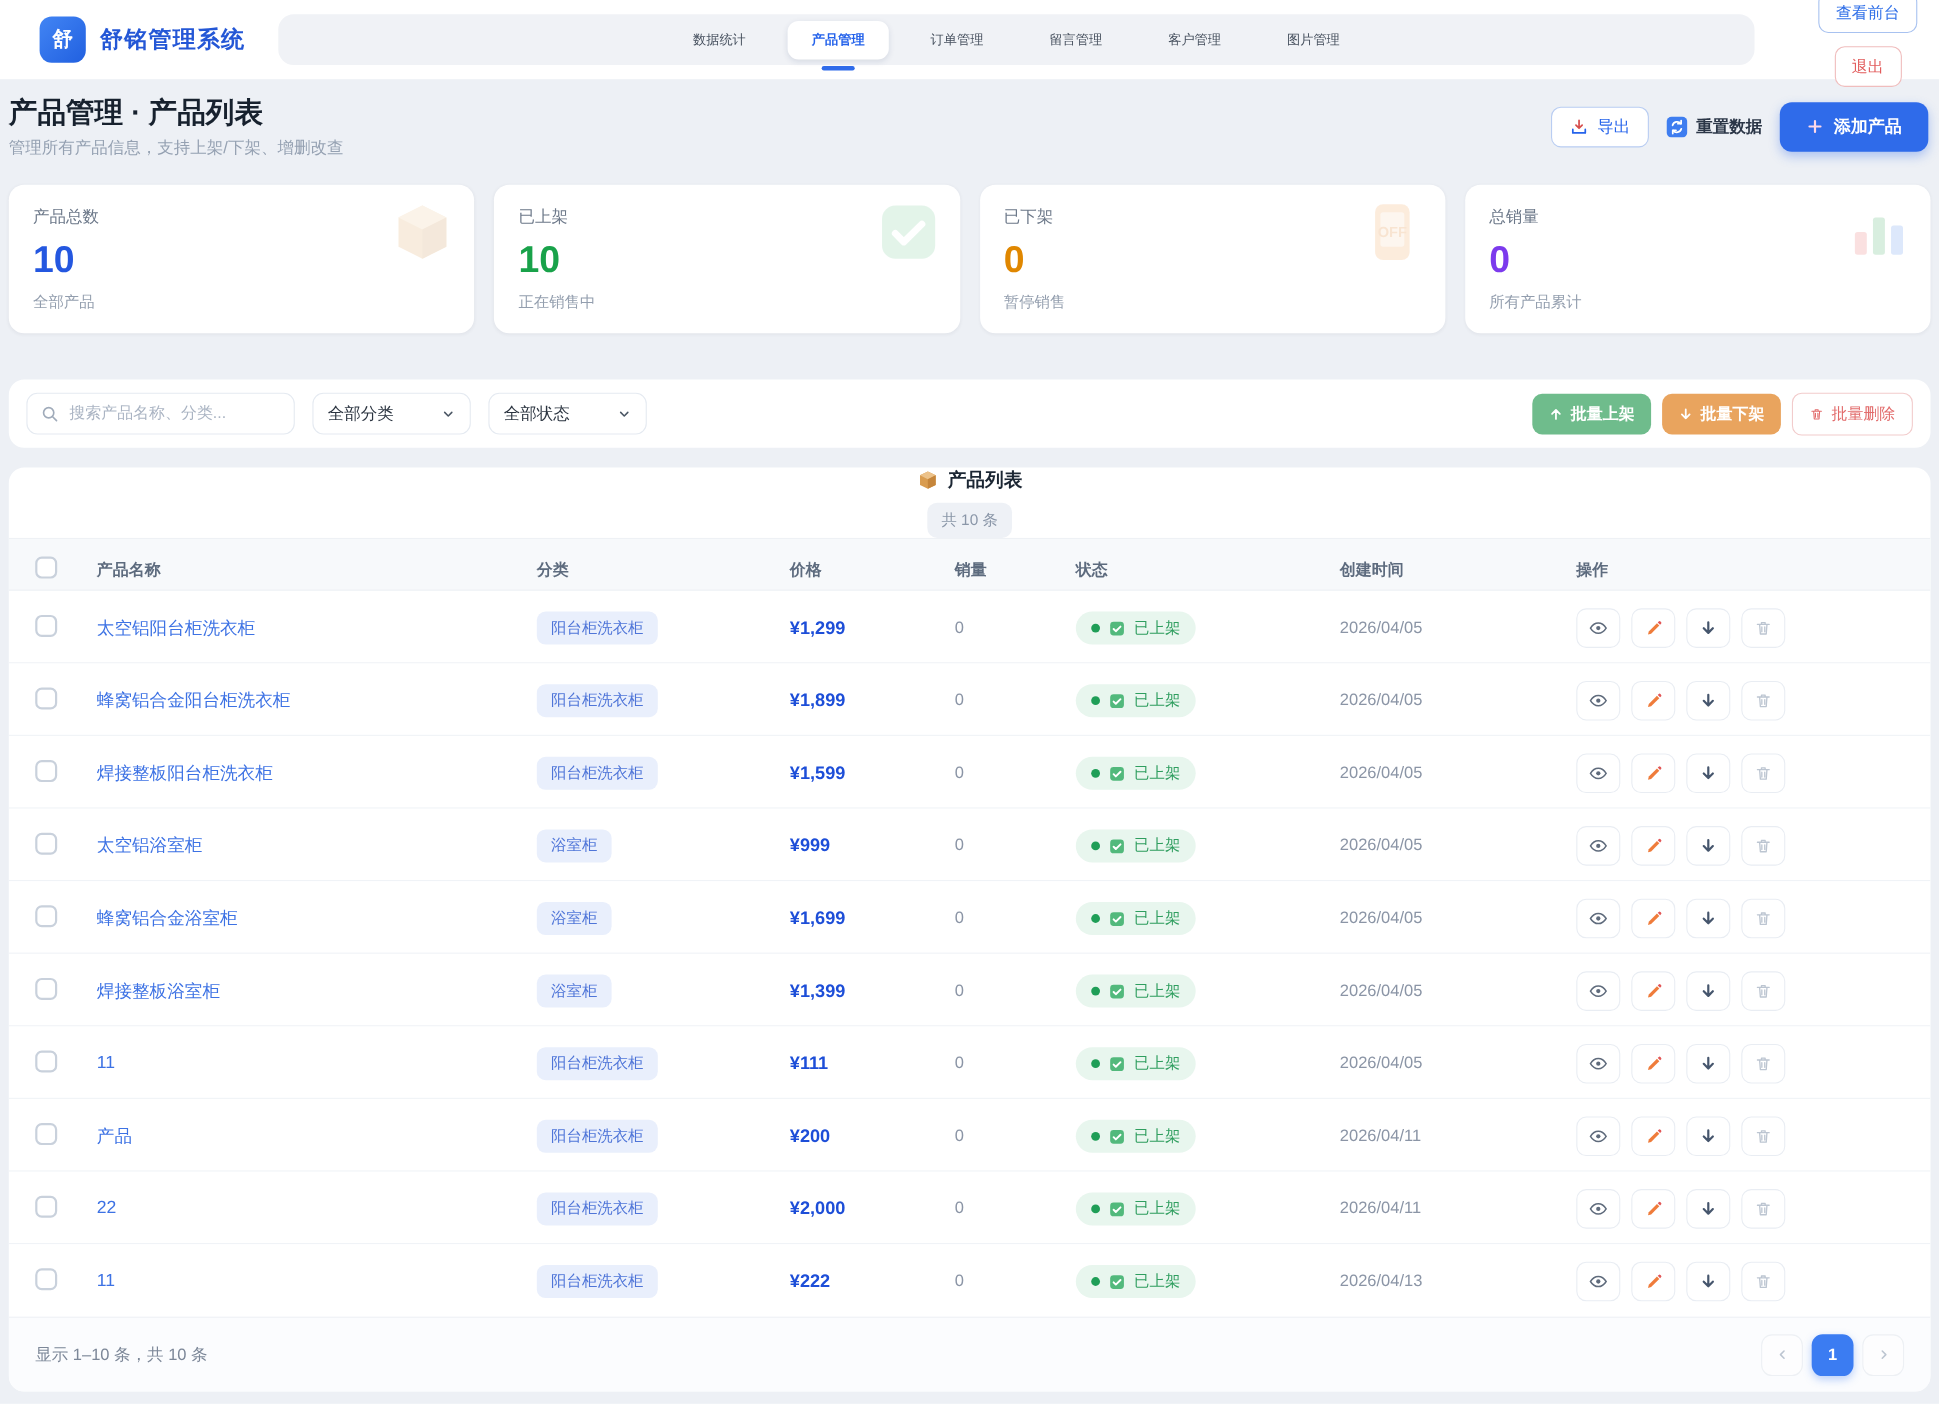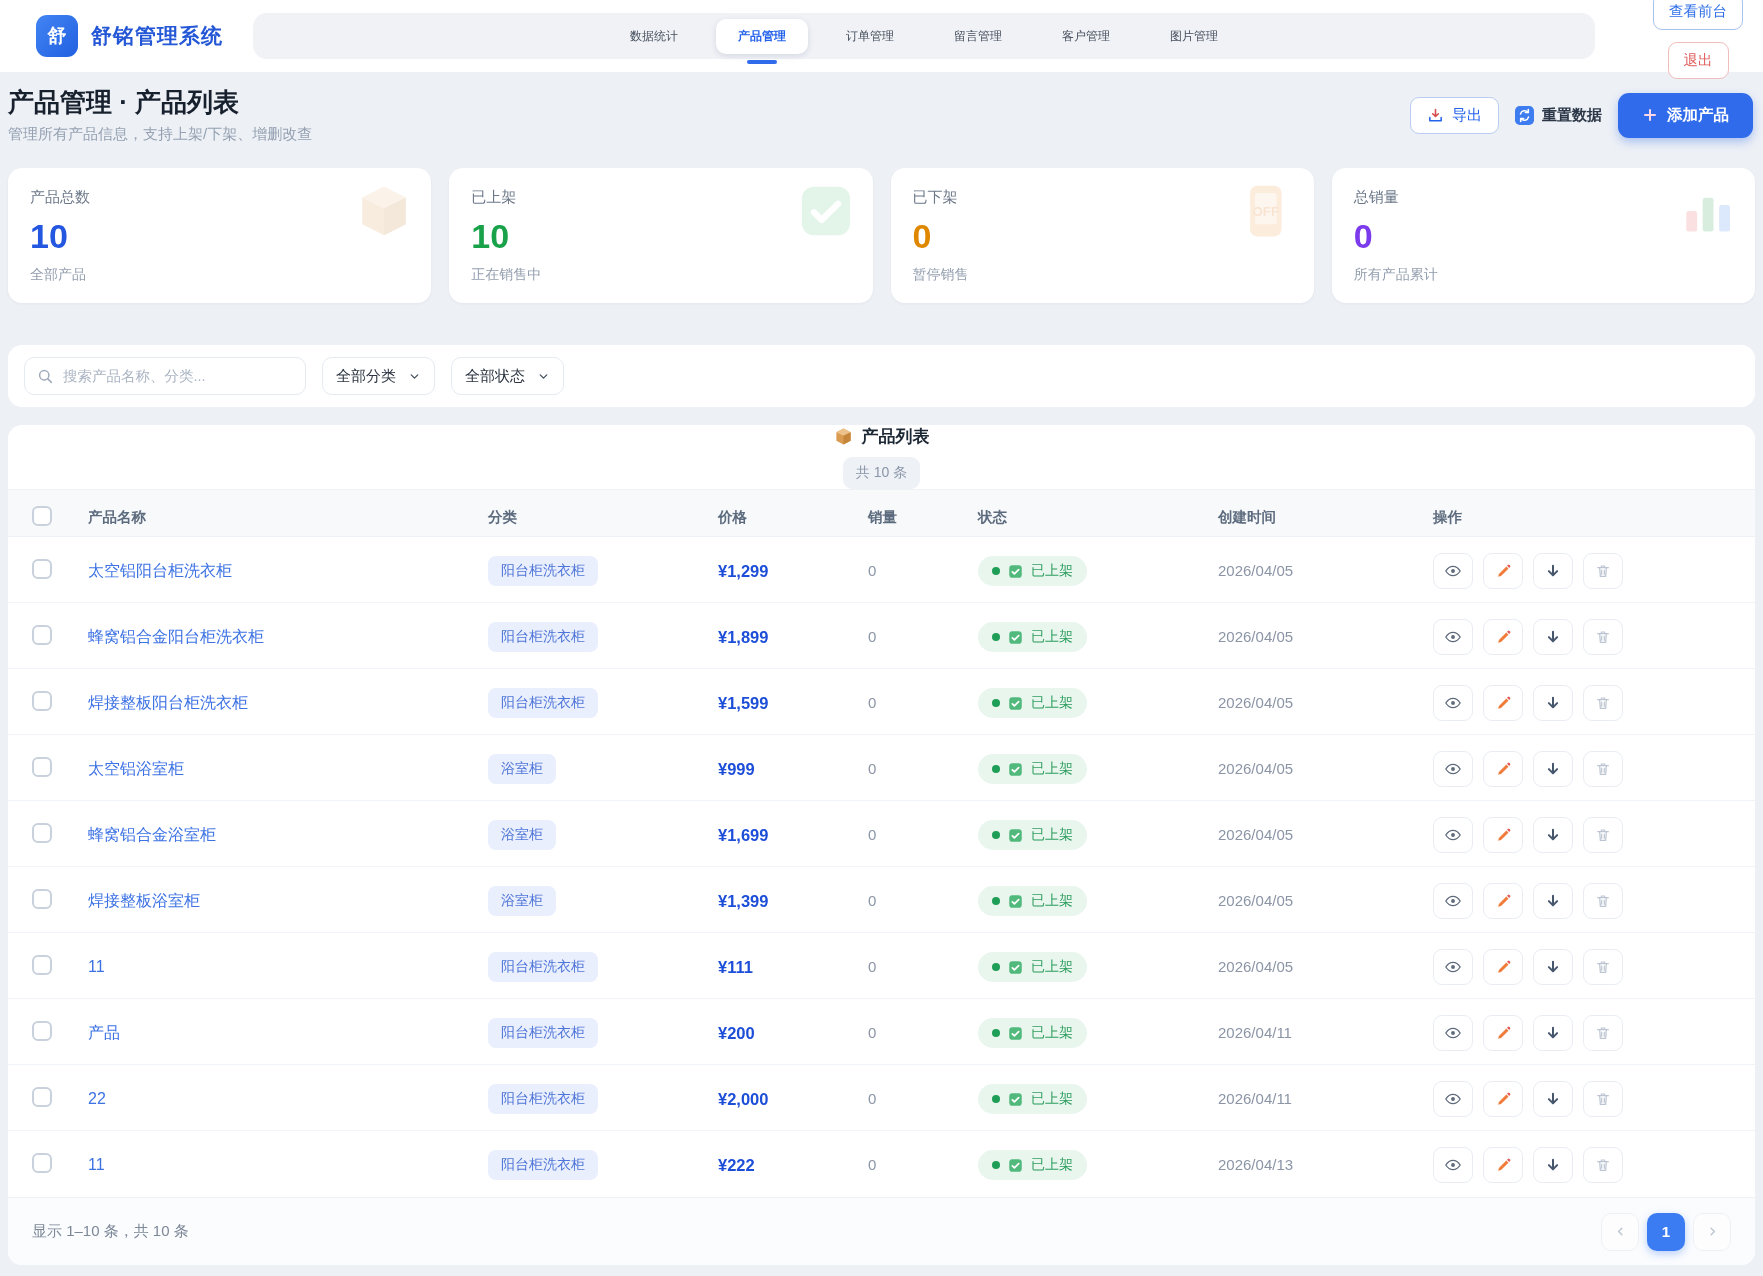--- a/index.html
+++ b/index.html
@@ -43,28 +43,28 @@
                height:135px; box-shadow:0 1px 3px rgba(30,41,59,.05); }
   .stat-label { font-size:15px; color:#6c7889; }
   .stat-value { font-size:34px; font-weight:bold; margin-top:10px; }
   .c-blue { color:#2457e0; } .c-green { color:#19a24a; } .c-orange { color:#e08700; } .c-purple { color:#7c3aed; }
   .stat-sub { font-size:14px; color:#939eae; margin-top:10px; }
   .stat-icon { position:absolute; top:14px; right:18px; width:58px; height:58px; }
 
   
   .filter-card { margin:42px 8px 0; background:#fff; border-radius:14px; height:62px;
                  display:flex; align-items:center; padding:0 16px; gap:16px; }
-  .search-box { position:relative; width:282px; }
+  .search-box { position:relative; width:244px; }
   .search-box input { width:100%; height:38px; border:1px solid #e5eaf1; border-radius:10px;
                       padding:0 12px 0 38px; font-size:14.5px; color:#33404f; outline:none;
                       font-family:"Liberation Sans","DejaVu Sans",sans-serif; }
   .search-box input::placeholder { color:#aab4c3; }
   .search-ic { position:absolute; left:12px; top:10px; }
   .select { height:38px; border:1px solid #e5eaf1; border-radius:10px; display:flex; align-items:center;
-            gap:12px; padding:0 13px; font-size:15px; color:#2b3440; cursor:pointer; background:#fff; }
+            gap:43px; padding:0 13px; font-size:15px; color:#2b3440; cursor:pointer; background:#fff; }
   .spacer { flex:1; }
   .batch { display:flex; align-items:center; gap:10px; }
   .btn-batch-on { display:flex; align-items:center; gap:7px; background:#6fbc8c; color:#fff; border:none;
                   font-size:14.5px; font-weight:bold; padding:9px 15px; border-radius:9px; cursor:pointer; }
   .btn-batch-off { display:flex; align-items:center; gap:7px; background:#e9a45e; color:#fff; border:none;
                    font-size:14.5px; font-weight:bold; padding:9px 15px; border-radius:9px; cursor:pointer; }
   .btn-batch-del { display:flex; align-items:center; gap:7px; background:#fff; color:#e26b6b;
                    border:1px solid #f2cccc; font-size:14.5px; padding:9px 15px; border-radius:9px; cursor:pointer; }
 
   
@@ -215,20 +215,40 @@
       <path d="M6 9l6 6 6-6" stroke="#4b5664" stroke-width="2.6" stroke-linecap="round" stroke-linejoin="round"></path>
     </svg>
   </div>
   <div class="select">
     <span>全部状态</span>
     <svg width="13" height="13" viewBox="0 0 24 24" fill="none">
       <path d="M6 9l6 6 6-6" stroke="#4b5664" stroke-width="2.6" stroke-linecap="round" stroke-linejoin="round"></path>
     </svg>
   </div>
   <div class="spacer"></div>
+  <div class="batch">
+    <button class="btn-batch-on">
+      <svg width="13" height="13" viewBox="0 0 24 24" fill="none">
+        <path d="M12 20V5M5.5 11.5L12 5l6.5 6.5" stroke="#fff" stroke-width="3" stroke-linecap="round" stroke-linejoin="round"></path>
+      </svg>
+      <span>批量上架</span>
+    </button>
+    <button class="btn-batch-off">
+      <svg width="13" height="13" viewBox="0 0 24 24" fill="none">
+        <path d="M12 4v15M5.5 12.5L12 19l6.5-6.5" stroke="#fff" stroke-width="3" stroke-linecap="round" stroke-linejoin="round"></path>
+      </svg>
+      <span>批量下架</span>
+    </button>
+    <button class="btn-batch-del">
+      <svg width="13" height="13" viewBox="0 0 24 24" fill="none">
+        <path d="M4 7h16M9.5 7V4.5h5V7M7 7l1 13h8l1-13M10 10.5v6.5M14 10.5v6.5" stroke="#e26b6b" stroke-width="1.8" stroke-linecap="round" stroke-linejoin="round"></path>
+      </svg>
+      <span>批量删除</span>
+    </button>
+  </div>
 </div>
 
 <div class="table-card">
   <div class="table-titlebar">
     <div class="table-title">
       <svg width="19" height="19" viewBox="0 0 24 24">
         <path d="M12 2L3 6.5v11L12 22l9-4.5v-11L12 2z" fill="#d99c50"></path>
         <path d="M3 6.5L12 11l9-4.5L12 2 3 6.5z" fill="#ecc28a"></path>
         <path d="M12 11v11l9-4.5v-11L12 11z" fill="#c5853b"></path>
       </svg>

